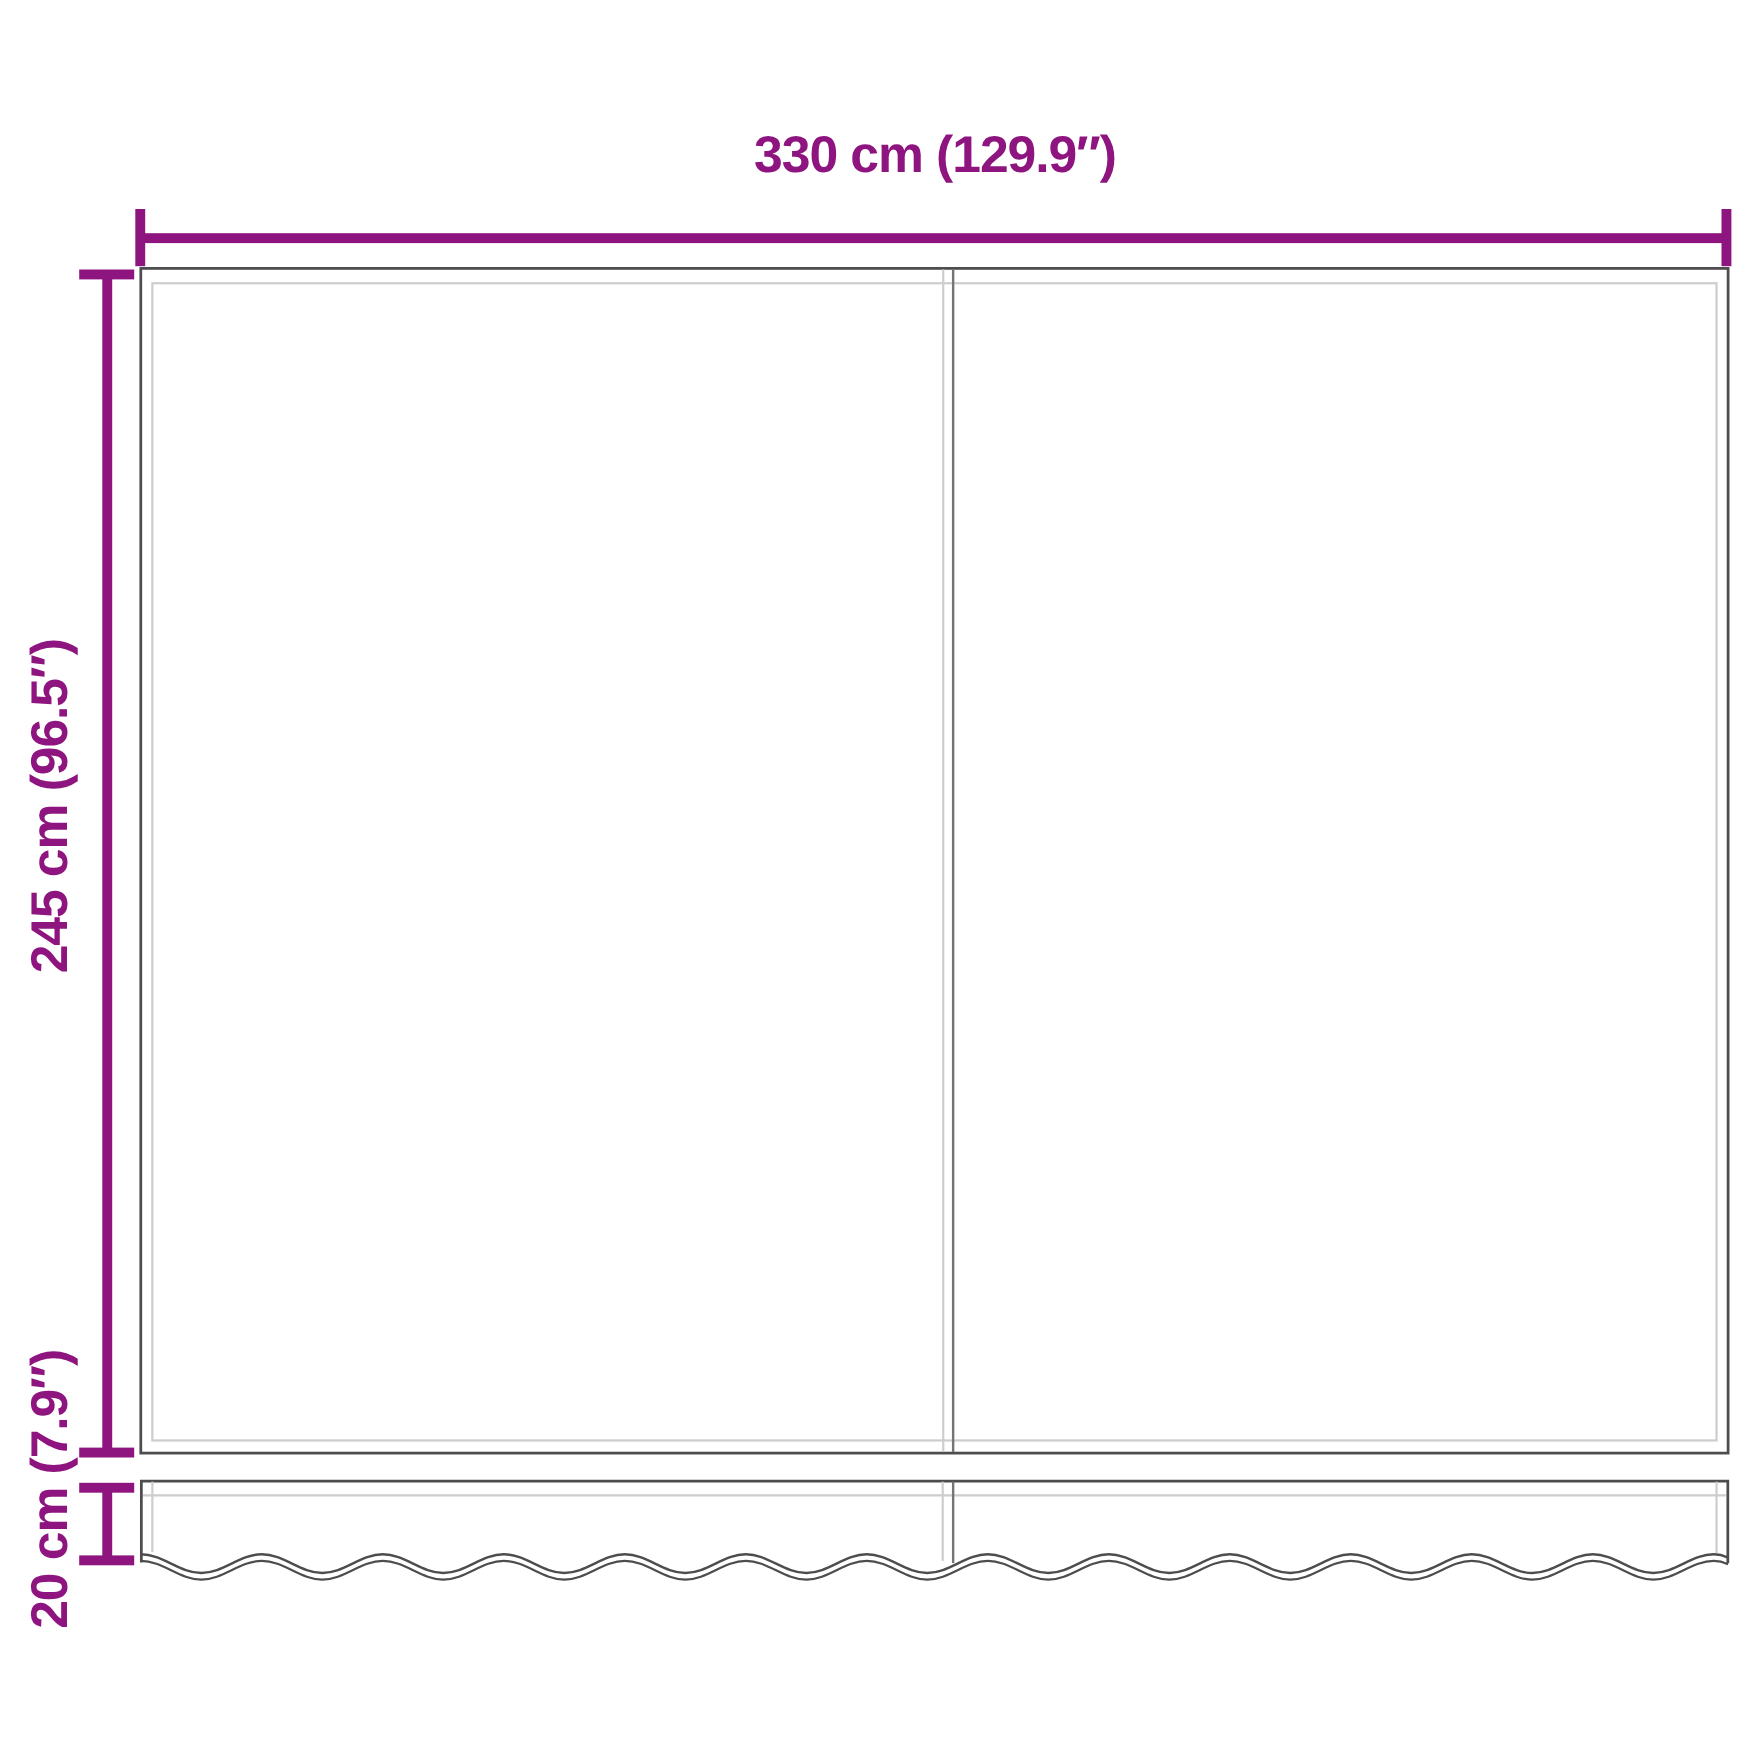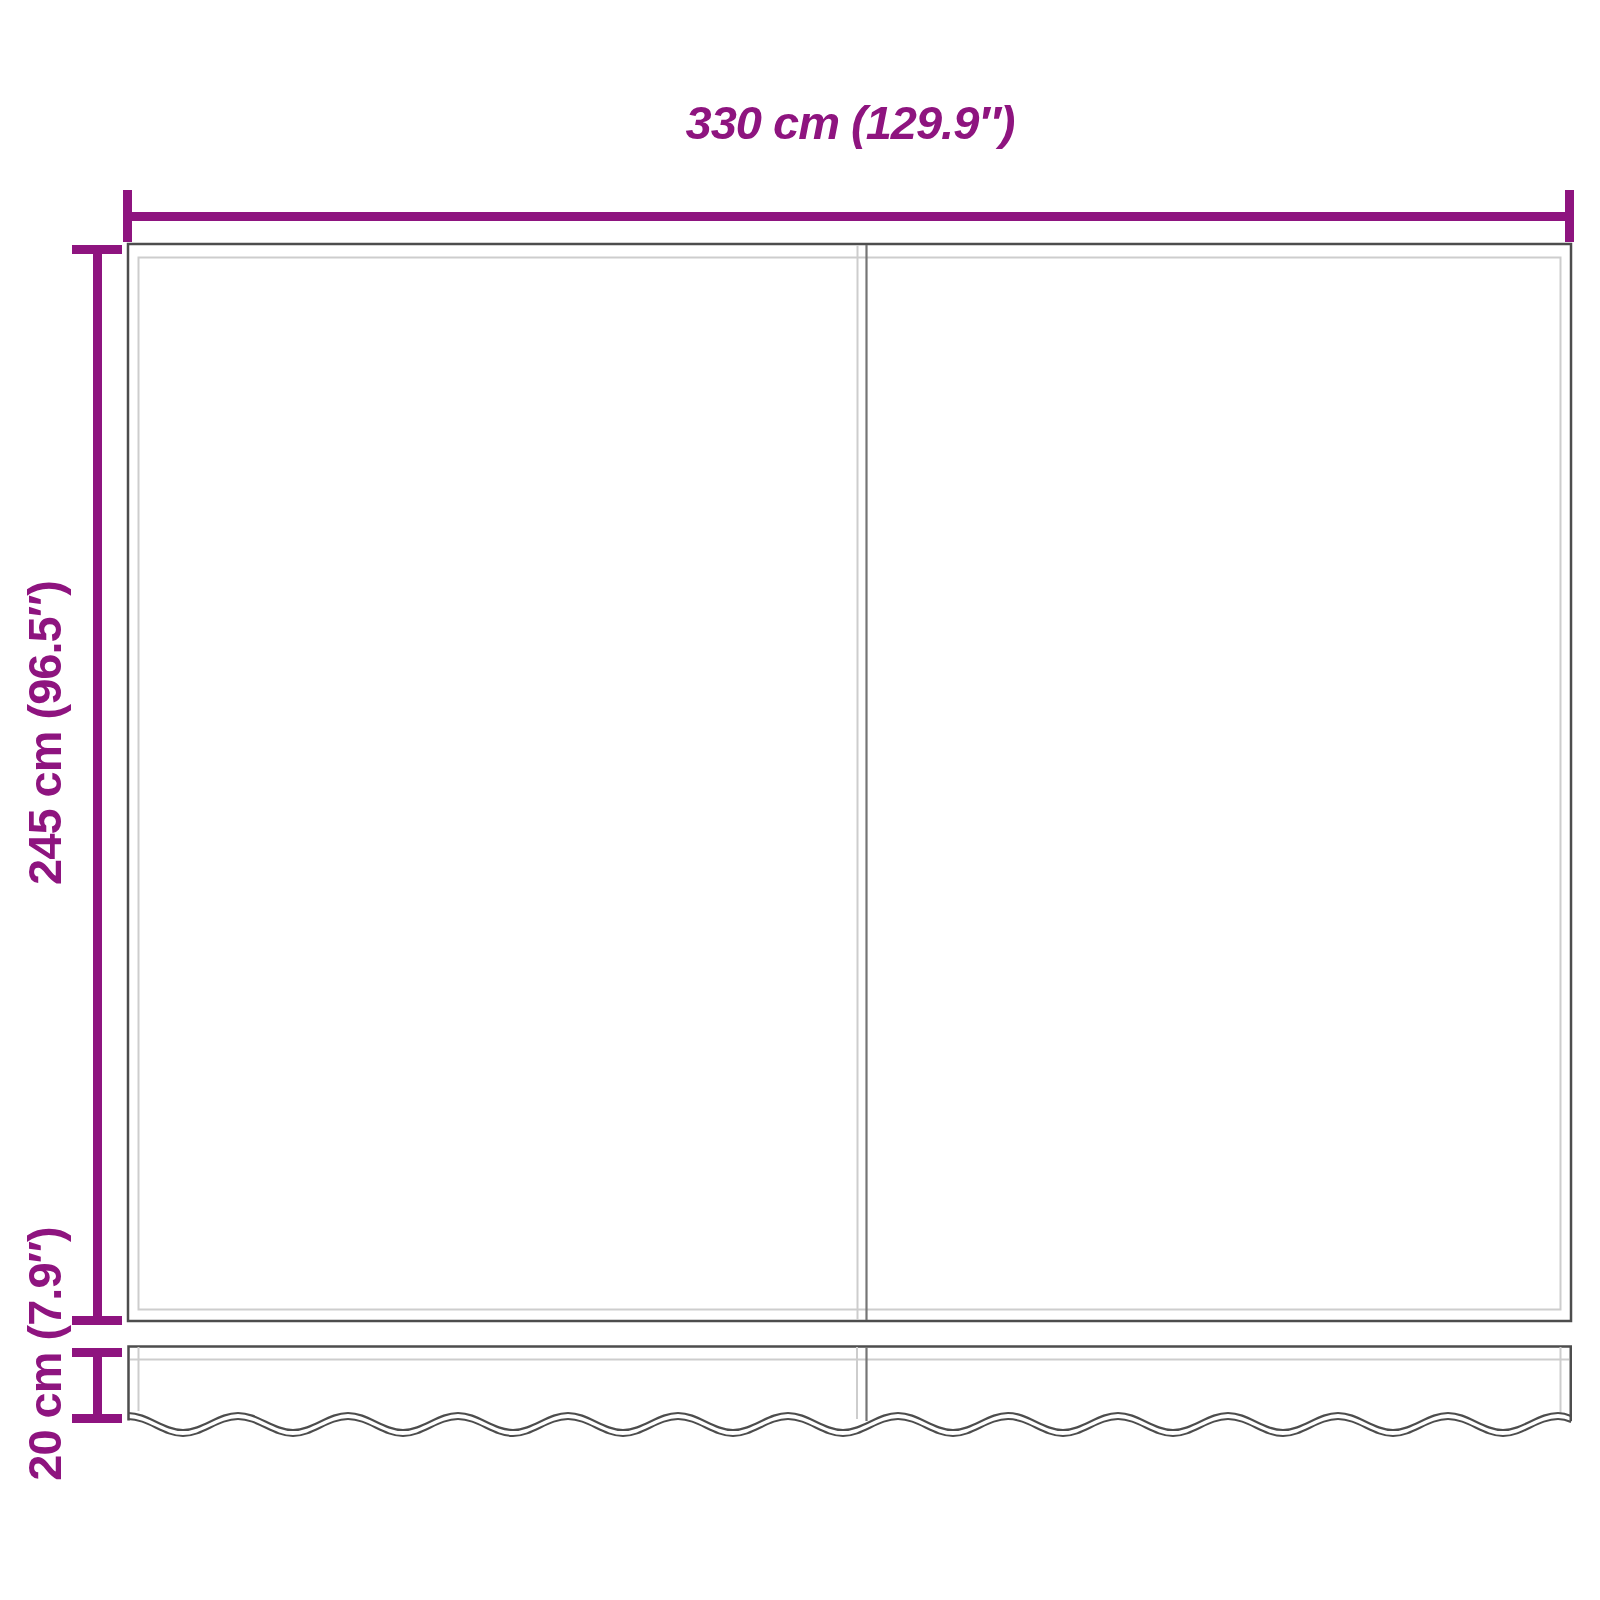--- a/index.html
+++ b/index.html
@@ -38,21 +38,21 @@
   <line x1="1560.5" y1="1347" x2="1560.5" y2="1413" stroke-width="2" class="stroke-light"></line>
 
   <line x1="857" y1="1347" x2="857" y2="1419" stroke-width="2" class="stroke-light"></line>
   <line x1="866.5" y1="1347" x2="866.5" y2="1421" stroke-width="2.2" class="stroke-mid"></line>
 
   <path stroke-width="2.2" class="stroke-dark" d="M128 1413c19.8 0 35.2 17 55 17c19.8 0 35.2 -17 55 -17c19.8 0 35.2 17 55 17c19.8 0 35.2 -17 55 -17c19.8 0 35.2 17 55 17c19.8 0 35.2 -17 55 -17c19.8 0 35.2 17 55 17c19.8 0 35.2 -17 55 -17c19.8 0 35.2 17 55 17c19.8 0 35.2 -17 55 -17c19.8 0 35.2 17 55 17c19.8 0 35.2 -17 55 -17c19.8 0 35.2 17 55 17c19.8 0 35.2 -17 55 -17c19.8 0 35.2 17 55 17c19.8 0 35.2 -17 55 -17c19.8 0 35.2 17 55 17c19.8 0 35.2 -17 55 -17c19.8 0 35.2 17 55 17c19.8 0 35.2 -17 55 -17c19.8 0 35.2 17 55 17c19.8 0 35.2 -17 55 -17c19.8 0 35.2 17 55 17c19.8 0 35.2 -17 55 -17c19.8 0 35.2 17 55 17c19.8 0 35.2 -17 55 -17c4.5 0 9 1.2 13 3"></path>
 
   <path stroke-width="2" class="stroke-dark" d="M128 1419c19.8 0 35.2 17 55 17c19.8 0 35.2 -17 55 -17c19.8 0 35.2 17 55 17c19.8 0 35.2 -17 55 -17c19.8 0 35.2 17 55 17c19.8 0 35.2 -17 55 -17c19.8 0 35.2 17 55 17c19.8 0 35.2 -17 55 -17c19.8 0 35.2 17 55 17c19.8 0 35.2 -17 55 -17c19.8 0 35.2 17 55 17c19.8 0 35.2 -17 55 -17c19.8 0 35.2 17 55 17c19.8 0 35.2 -17 55 -17c19.8 0 35.2 17 55 17c19.8 0 35.2 -17 55 -17c19.8 0 35.2 17 55 17c19.8 0 35.2 -17 55 -17c19.8 0 35.2 17 55 17c19.8 0 35.2 -17 55 -17c19.8 0 35.2 17 55 17c19.8 0 35.2 -17 55 -17c19.8 0 35.2 17 55 17c19.8 0 35.2 -17 55 -17c19.8 0 35.2 17 55 17c19.8 0 35.2 -17 55 -17c4.5 0 9 1.2 13 3"></path>
 </svg>
 
-<div class="dim-label horiz" style="left:850px;top:122px;font-style:italic;">330 cm (129.9″)</div>
+<div class="dim-label horiz" style="left:850px;top:140px;">330 cm (129.9″)</div>
 <div class="dim-bar" style="left:128px;top:212px;width:1441px;height:9px;"></div>
 <div class="dim-bar" style="left:123px;top:190px;width:9px;height:52px;"></div>
 <div class="dim-bar" style="left:1564.5px;top:190px;width:9px;height:52px;"></div>
 
 <div class="dim-label vert" style="left:44px;top:733px;">245 cm (96.5″)</div>
 <div class="dim-bar" style="left:93px;top:247px;width:9px;height:1071px;"></div>
 <div class="dim-bar" style="left:72px;top:245px;width:50px;height:9px;"></div>
 <div class="dim-bar" style="left:72px;top:1316px;width:50px;height:9px;"></div>
 
 <div class="dim-label vert" style="left:44px;top:1354px;">20 cm (7.9″)</div>

